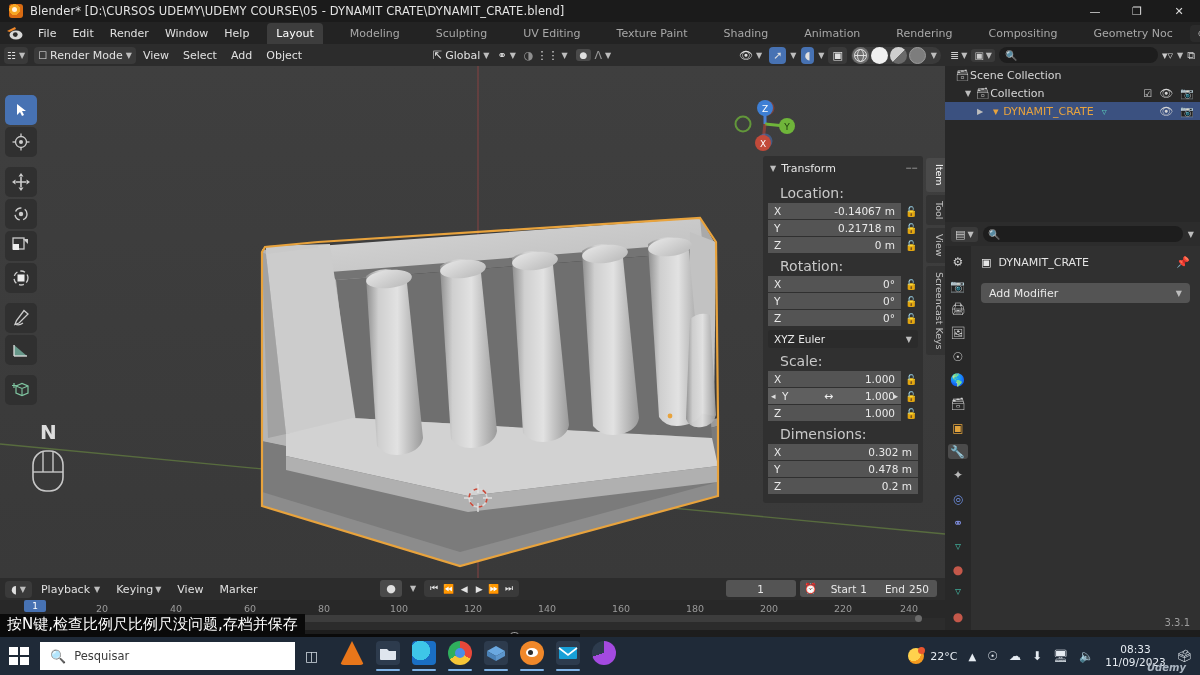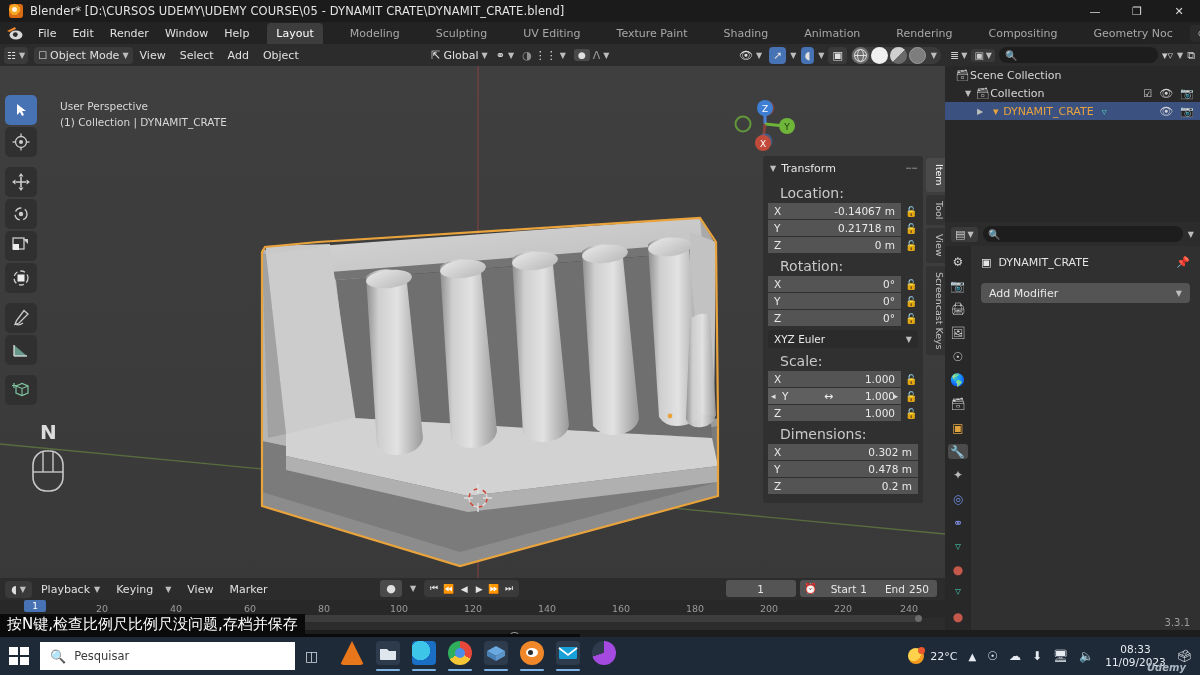--- a/index.html
+++ b/index.html
@@ -233,21 +233,21 @@
     </div>
   </div>
 
   <div class="vp-header">
     <div class="hdr-btn" style="padding:0 3px;">
       <span style="font-size:10px;">☷</span>
       <span class="chev">▼</span>
     </div>
     <div class="hdr-btn" style="margin-left:6px;">
       <span style="font-size:10px;">☐</span>
-      <span>Object Mode</span>
+      <span>Render Mode</span>
       <span class="chev">▼</span>
     </div>
     <div class="hdr-plain">View</div>
     <div class="hdr-plain">Select</div>
     <div class="hdr-plain">Add</div>
     <div class="hdr-plain">Object</div>
 
     <div style="flex:1"></div>
 
     <div class="hdr-btn" style="background:none;">
@@ -389,24 +389,20 @@
       <g transform="translate(478,432)">
         <circle r="9" fill="none" stroke="#d8d8d8" stroke-width="1.6"></circle>
         <circle r="9" fill="none" stroke="#c94a3a" stroke-width="1.6" stroke-dasharray="4.7 4.7"></circle>
         <line x1="-14" y1="0" x2="-5" y2="0" stroke="#e6e6e6" stroke-width="1.3"></line>
         <line x1="5" y1="0" x2="14" y2="0" stroke="#e6e6e6" stroke-width="1.3"></line>
         <line x1="0" y1="-14" x2="0" y2="-5" stroke="#e6e6e6" stroke-width="1.3"></line>
         <line x1="0" y1="5" x2="0" y2="14" stroke="#e6e6e6" stroke-width="1.3"></line>
       </g>
     </svg>
 
-    <div class="vp-text">
-      <div>User Perspective</div>
-      <div>(1) Collection | DYNAMIT_CRATE</div>
-    </div>
 
     <div class="toolbar">
       <div class="tool sel">
         <svg width="16" height="16" viewBox="0 0 16 16">
             <path d="M4 2 L4 13 L7 10 L9 14 L11 13 L9 9 L13 9 Z" fill="#fff"></path>
           </svg>
       </div>
       <div class="tool">
         <svg width="18" height="18" viewBox="0 0 18 18">
             <circle cx="9" cy="9" r="5.5" fill="none" stroke="#ccc" stroke-width="1.3"></circle>
@@ -711,21 +707,21 @@
   <div class="timeline">
     <div class="tl-header">
       <div class="tl-dd">
         <span style="font-size:11px;">◖</span>
         <span class="chev">▼</span>
       </div>
       <div class="tl-menu" style="display:flex;gap:4px;align-items:center;">
         <span>Playback</span>
         <span class="chev">▼</span>
       </div>
-      <div class="tl-menu" style="display:flex;gap:12px;align-items:center;">
+      <div class="tl-menu" style="display:flex;gap:2px;align-items:center;">
         <span>Keying</span>
         <span class="chev">▼</span>
       </div>
       <div class="tl-menu">View</div>
       <div class="tl-menu">Marker</div>
     </div>
 
     <div class="tl-center">
       <div class="tl-rec">
         <span style="color:#e0e0e0;font-size:11px;">●</span>

